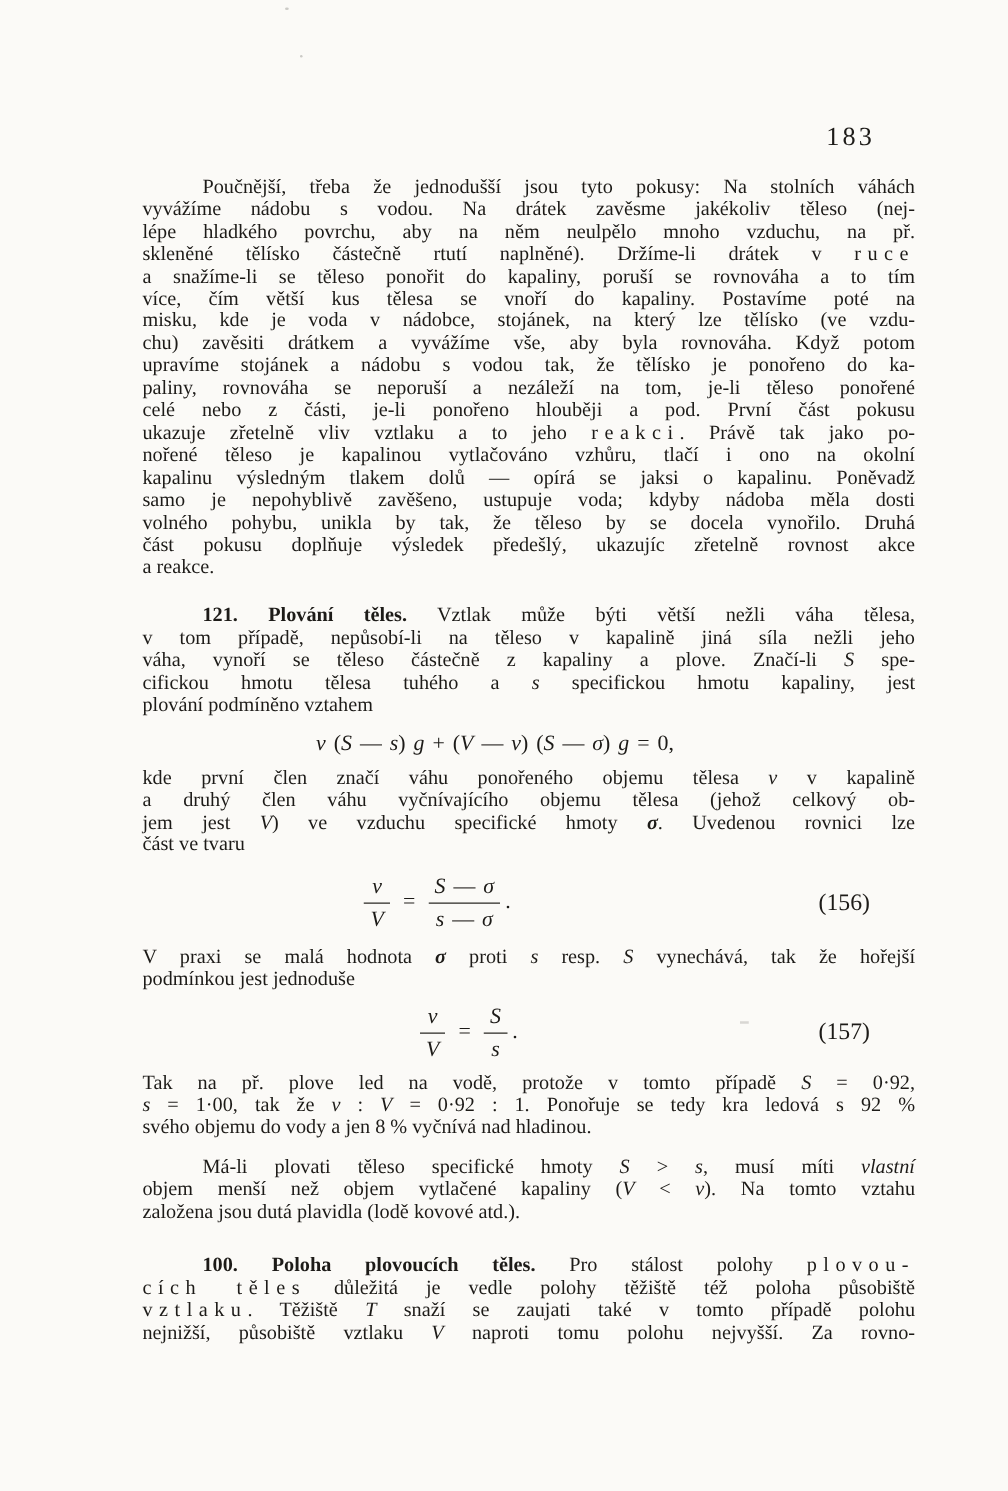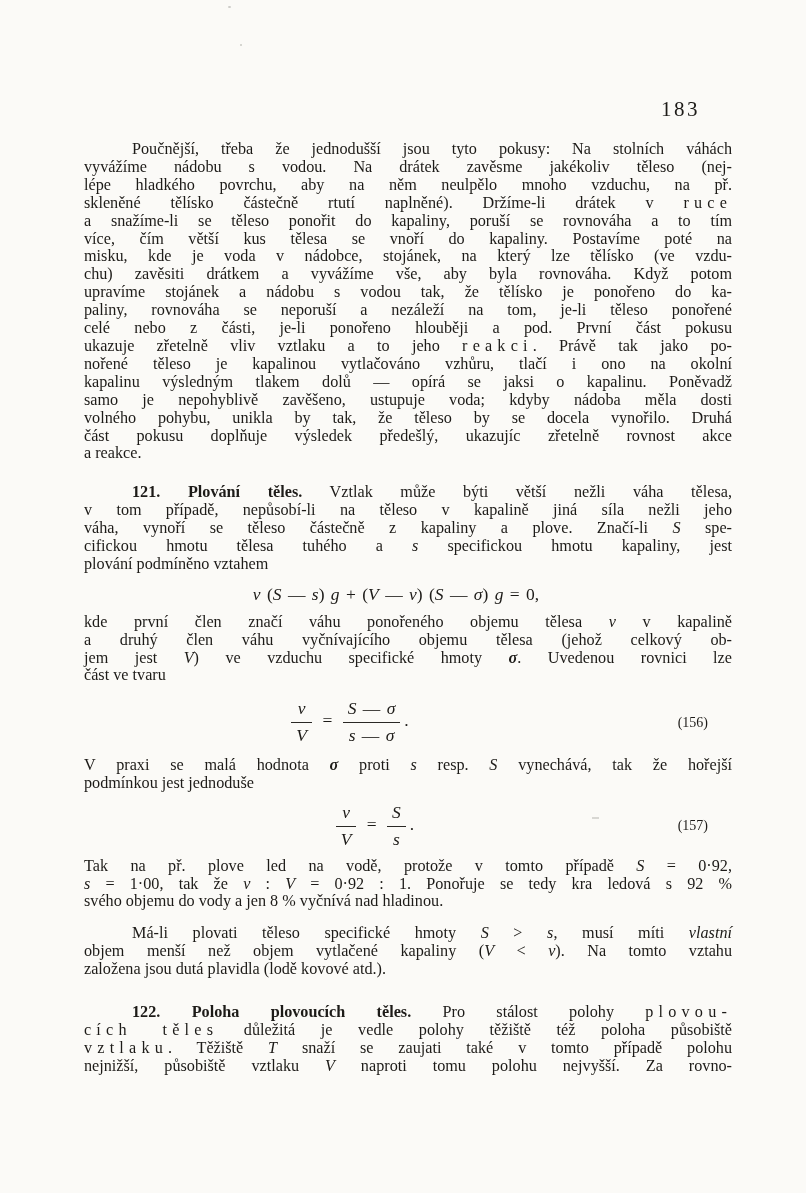--- a/index.html
+++ b/index.html
@@ -15,21 +15,21 @@
   .content{position:absolute;left:84px;top:0;width:648px;}
   .page-number{
     margin-top:97px;
     text-align:right;
     padding-right:32px;
     font-size:21px;
     letter-spacing:2.5px;
   }
   .body-text{margin-top:19px;font-size:16.2px;line-height:17.9px;}
   .para{margin:0;}
-  .line{text-align:justify;text-align-last:justify;}
+  .line{text-align:justify;text-align-last:justify;margin-left:30px;}
   .line.last{text-align-last:left;}
   .line.indent{text-indent:48px;}
   .seg-i{font-style:italic;}
   .seg-b{font-weight:bold;}
   .seg-bi{font-weight:bold;font-style:italic;}
   .seg-sp{letter-spacing:0.32em;}
   [data-name="paragraph-121"]{margin-top:21px;}
   [data-name="paragraph-explanation"]{margin-top:7px;}
   [data-name="paragraph-praxis"]{margin-top:9px;}
   [data-name="paragraph-ice-example"]{margin-top:5px;}
@@ -40,23 +40,23 @@
   [data-name="equation-floating-condition"]{margin:10px 0 8px;}
   [data-name="equation-floating-condition"] .eq-body{transform:translateX(-12px);}
   [data-name="equation-156"]{margin:13px 0 10px;}
   [data-name="equation-156"] .eq-body{transform:translateX(-60px);}
   [data-name="equation-157"]{margin:9px 0 7px;}
   [data-name="equation-157"] .eq-body{transform:translateX(-35px);}
   .frac{display:inline-block;vertical-align:middle;text-align:center;margin:0 4px;}
   .frac .num{display:block;padding:0 5px 2px;}
   .frac .den{display:block;border-top:1.4px solid #2a2825;padding:2px 5px 0;}
   .eq-number{
-    position:absolute;right:24px;top:50%;
+    position:absolute;right:36px;top:50%;
     transform:translateY(-50%);
-    font-size:14px;font-style:normal;
+    font-size:19px;font-style:normal;
   }
   .speck{position:absolute;background:rgba(60,58,52,0.25);border-radius:50%;}
 </style>
 </head>
 <body>
 
 <div class="page" data-name="scanned-book-page">
   <div class="speck" data-name="scan-speck" style="left:228px;top:6px;width:3px;height:2px;"></div>
   <div class="speck" data-name="scan-speck" style="left:240px;top:44px;width:2px;height:2px;"></div>
   <div class="speck" data-name="scan-speck" style="left:592px;top:817px;width:7px;height:2px;border-radius:0;background:rgba(60,58,52,0.18);"></div>
@@ -107,20 +107,20 @@
           <div class="line" data-name="text-line">Tak na př. plove led na vodě, protože v tomto případě <span class="seg-i" data-name="math-variable">S</span> = 0·92,</div>
           <div class="line" data-name="text-line"><span class="seg-i" data-name="math-variable">s</span> = 1·00, tak že <span class="seg-i" data-name="math-variable">v</span> : <span class="seg-i" data-name="math-variable">V</span> = 0·92 : 1. Ponořuje se tedy kra ledová s 92 %</div>
           <div class="line last" data-name="text-line">svého objemu do vody a jen 8 % vyčnívá nad hladinou.</div>
         </div>
         <div class="para" data-name="paragraph-vessels">
           <div class="line indent" data-name="text-line">Má-li plovati těleso specifické hmoty <span class="seg-i" data-name="math-variable">S</span> &gt; <span class="seg-i" data-name="math-variable">s</span>, musí míti <span class="seg-i" data-name="math-variable">vlastní</span></div>
           <div class="line" data-name="text-line">objem menší než objem vytlačené kapaliny (<span class="seg-i" data-name="math-variable">V</span> &lt; <span class="seg-i" data-name="math-variable">v</span>). Na tomto vztahu</div>
           <div class="line last" data-name="text-line">založena jsou dutá plavidla (lodě kovové atd.).</div>
         </div>
         <div class="para" data-name="paragraph-122">
-          <div class="line indent" data-name="text-line"><span class="seg-b" data-name="bold-text">122. Poloha plovoucích těles.</span> Pro stálost polohy <span class="seg-sp" data-name="letterspaced-text">plovou-</span></div>
+          <div class="line indent" data-name="text-line"><span class="seg-b" data-name="bold-text">100. Poloha plovoucích těles.</span> Pro stálost polohy <span class="seg-sp" data-name="letterspaced-text">plovou-</span></div>
           <div class="line" data-name="text-line"><span class="seg-sp" data-name="letterspaced-text">cích těles</span> důležitá je vedle polohy těžiště též poloha působiště</div>
           <div class="line" data-name="text-line"><span class="seg-sp" data-name="letterspaced-text">vztlaku</span>. Těžiště <span class="seg-i" data-name="math-variable">T</span> snaží se zaujati také v tomto případě polohu</div>
           <div class="line" data-name="text-line">nejnižší, působiště vztlaku <span class="seg-i" data-name="math-variable">V</span> naproti tomu polohu nejvyšší. Za rovno-</div>
         </div>
       </div>
   </div>
 </div>
 
 </body></html>

